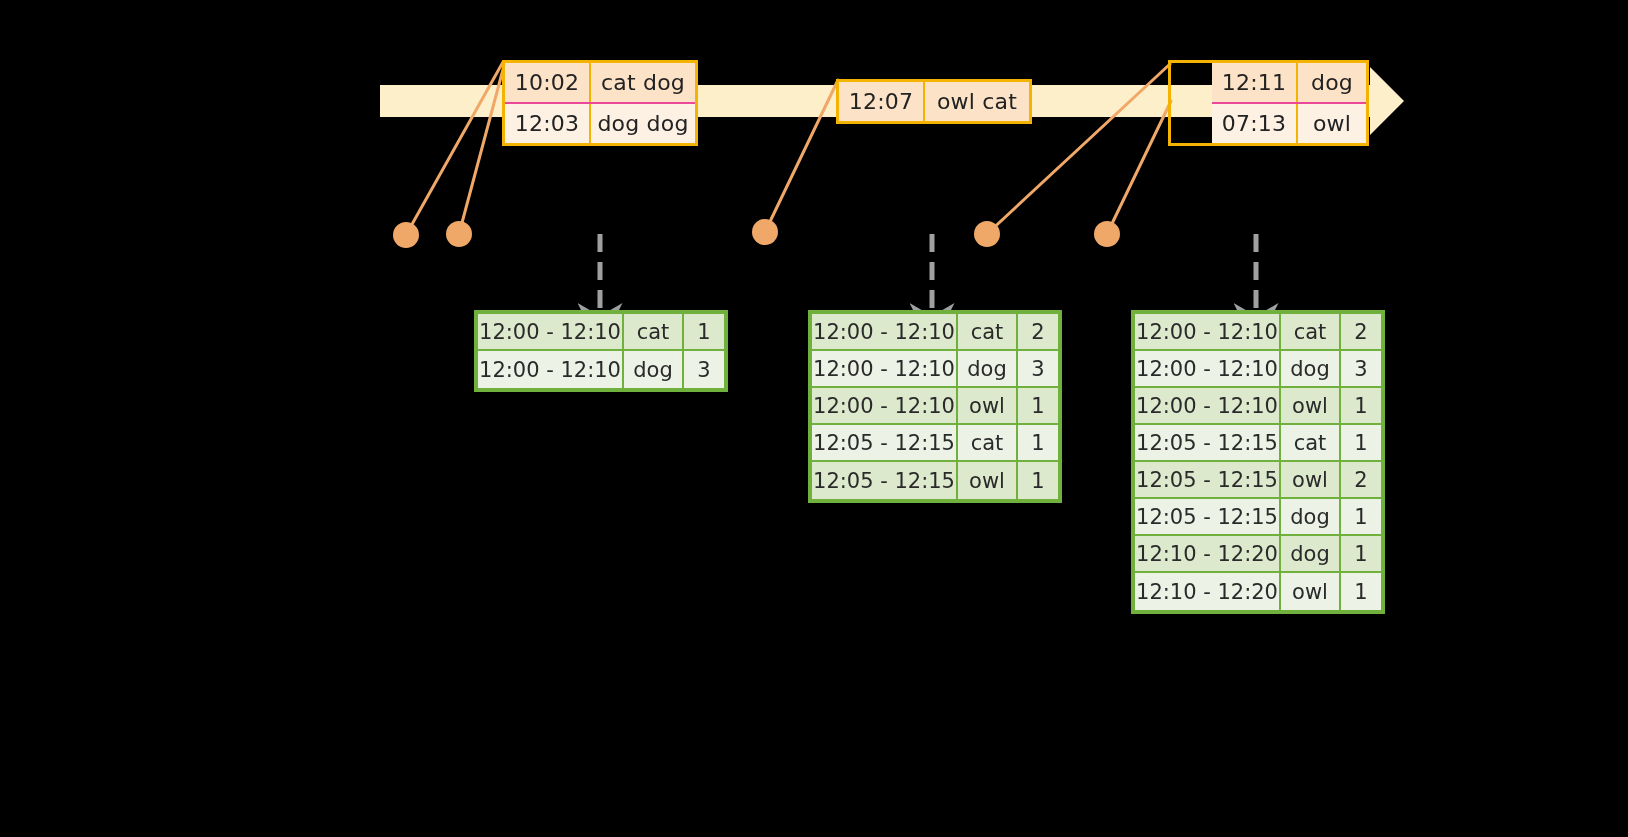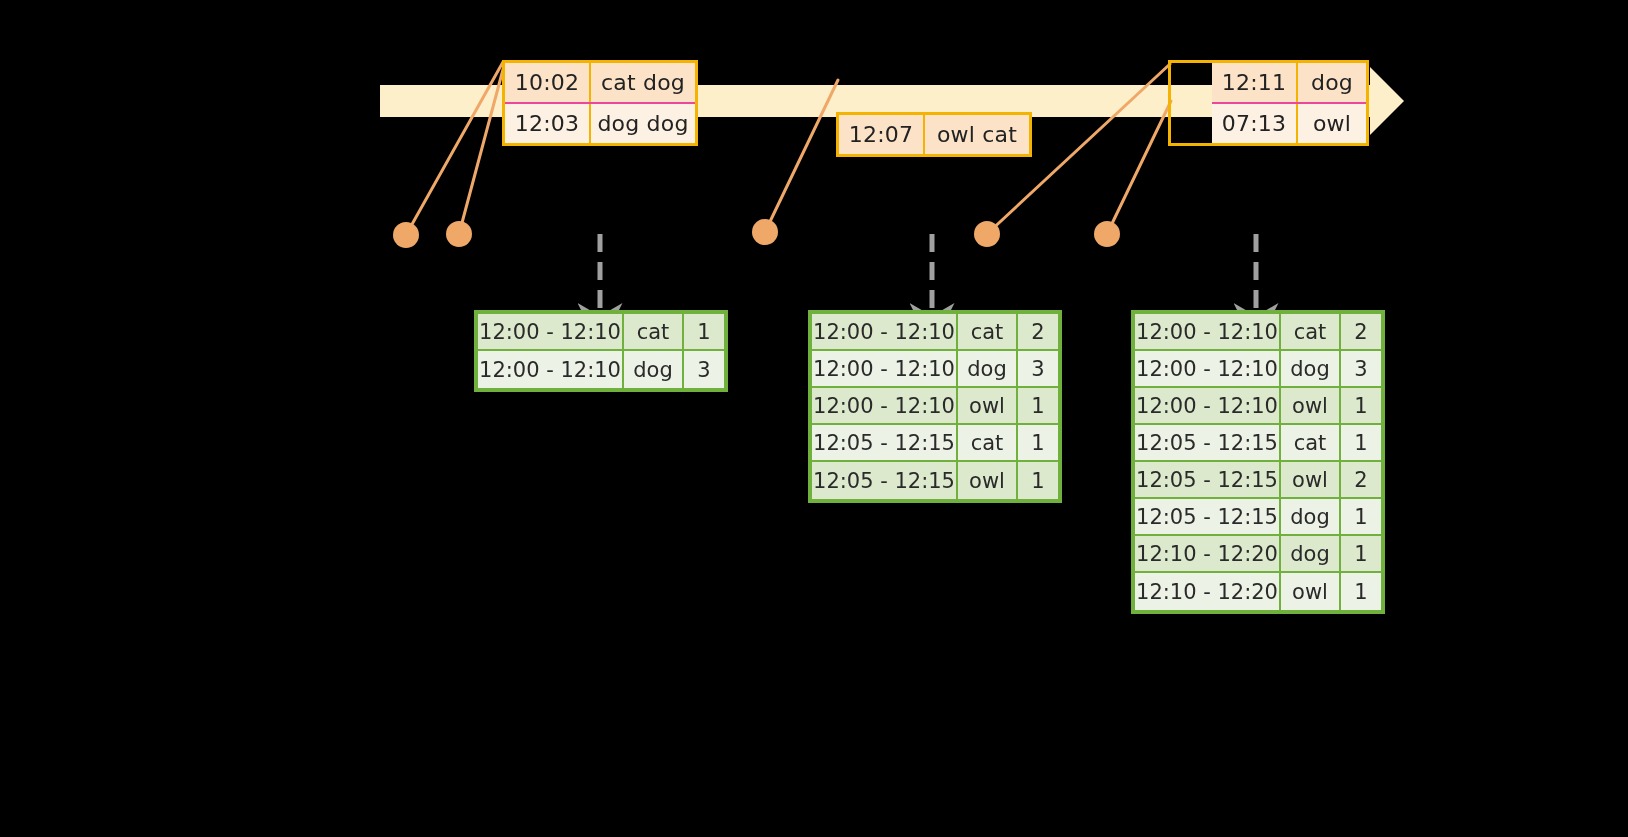--- a/index.html
+++ b/index.html
@@ -132,21 +132,21 @@
       <div class="evt-group" style="left: 502px; top: 60px; width: 196px;">
         <div class="evt-row shade-dark">
           <div class="evt-time">10:02</div>
           <div class="evt-words">cat dog</div>
         </div>
         <div class="evt-row shade-light">
           <div class="evt-time">12:03</div>
           <div class="evt-words">dog dog</div>
         </div>
       </div>
-      <div class="evt-group" style="left: 836px; top: 79px; width: 196px; margin-top: 33px;">
+      <div class="evt-group" style="left: 836px; top: 79px; width: 196px;">
         <div class="evt-row shade-dark">
           <div class="evt-time">12:07</div>
           <div class="evt-words">owl cat</div>
         </div>
       </div>
       <div class="evt-group" style="left: 1168px; top: 60px; width: 201px; padding-left: 41px;">
         <div class="evt-row shade-dark">
           <div class="evt-time">12:11</div>
           <div class="evt-words">dog</div>
         </div>

